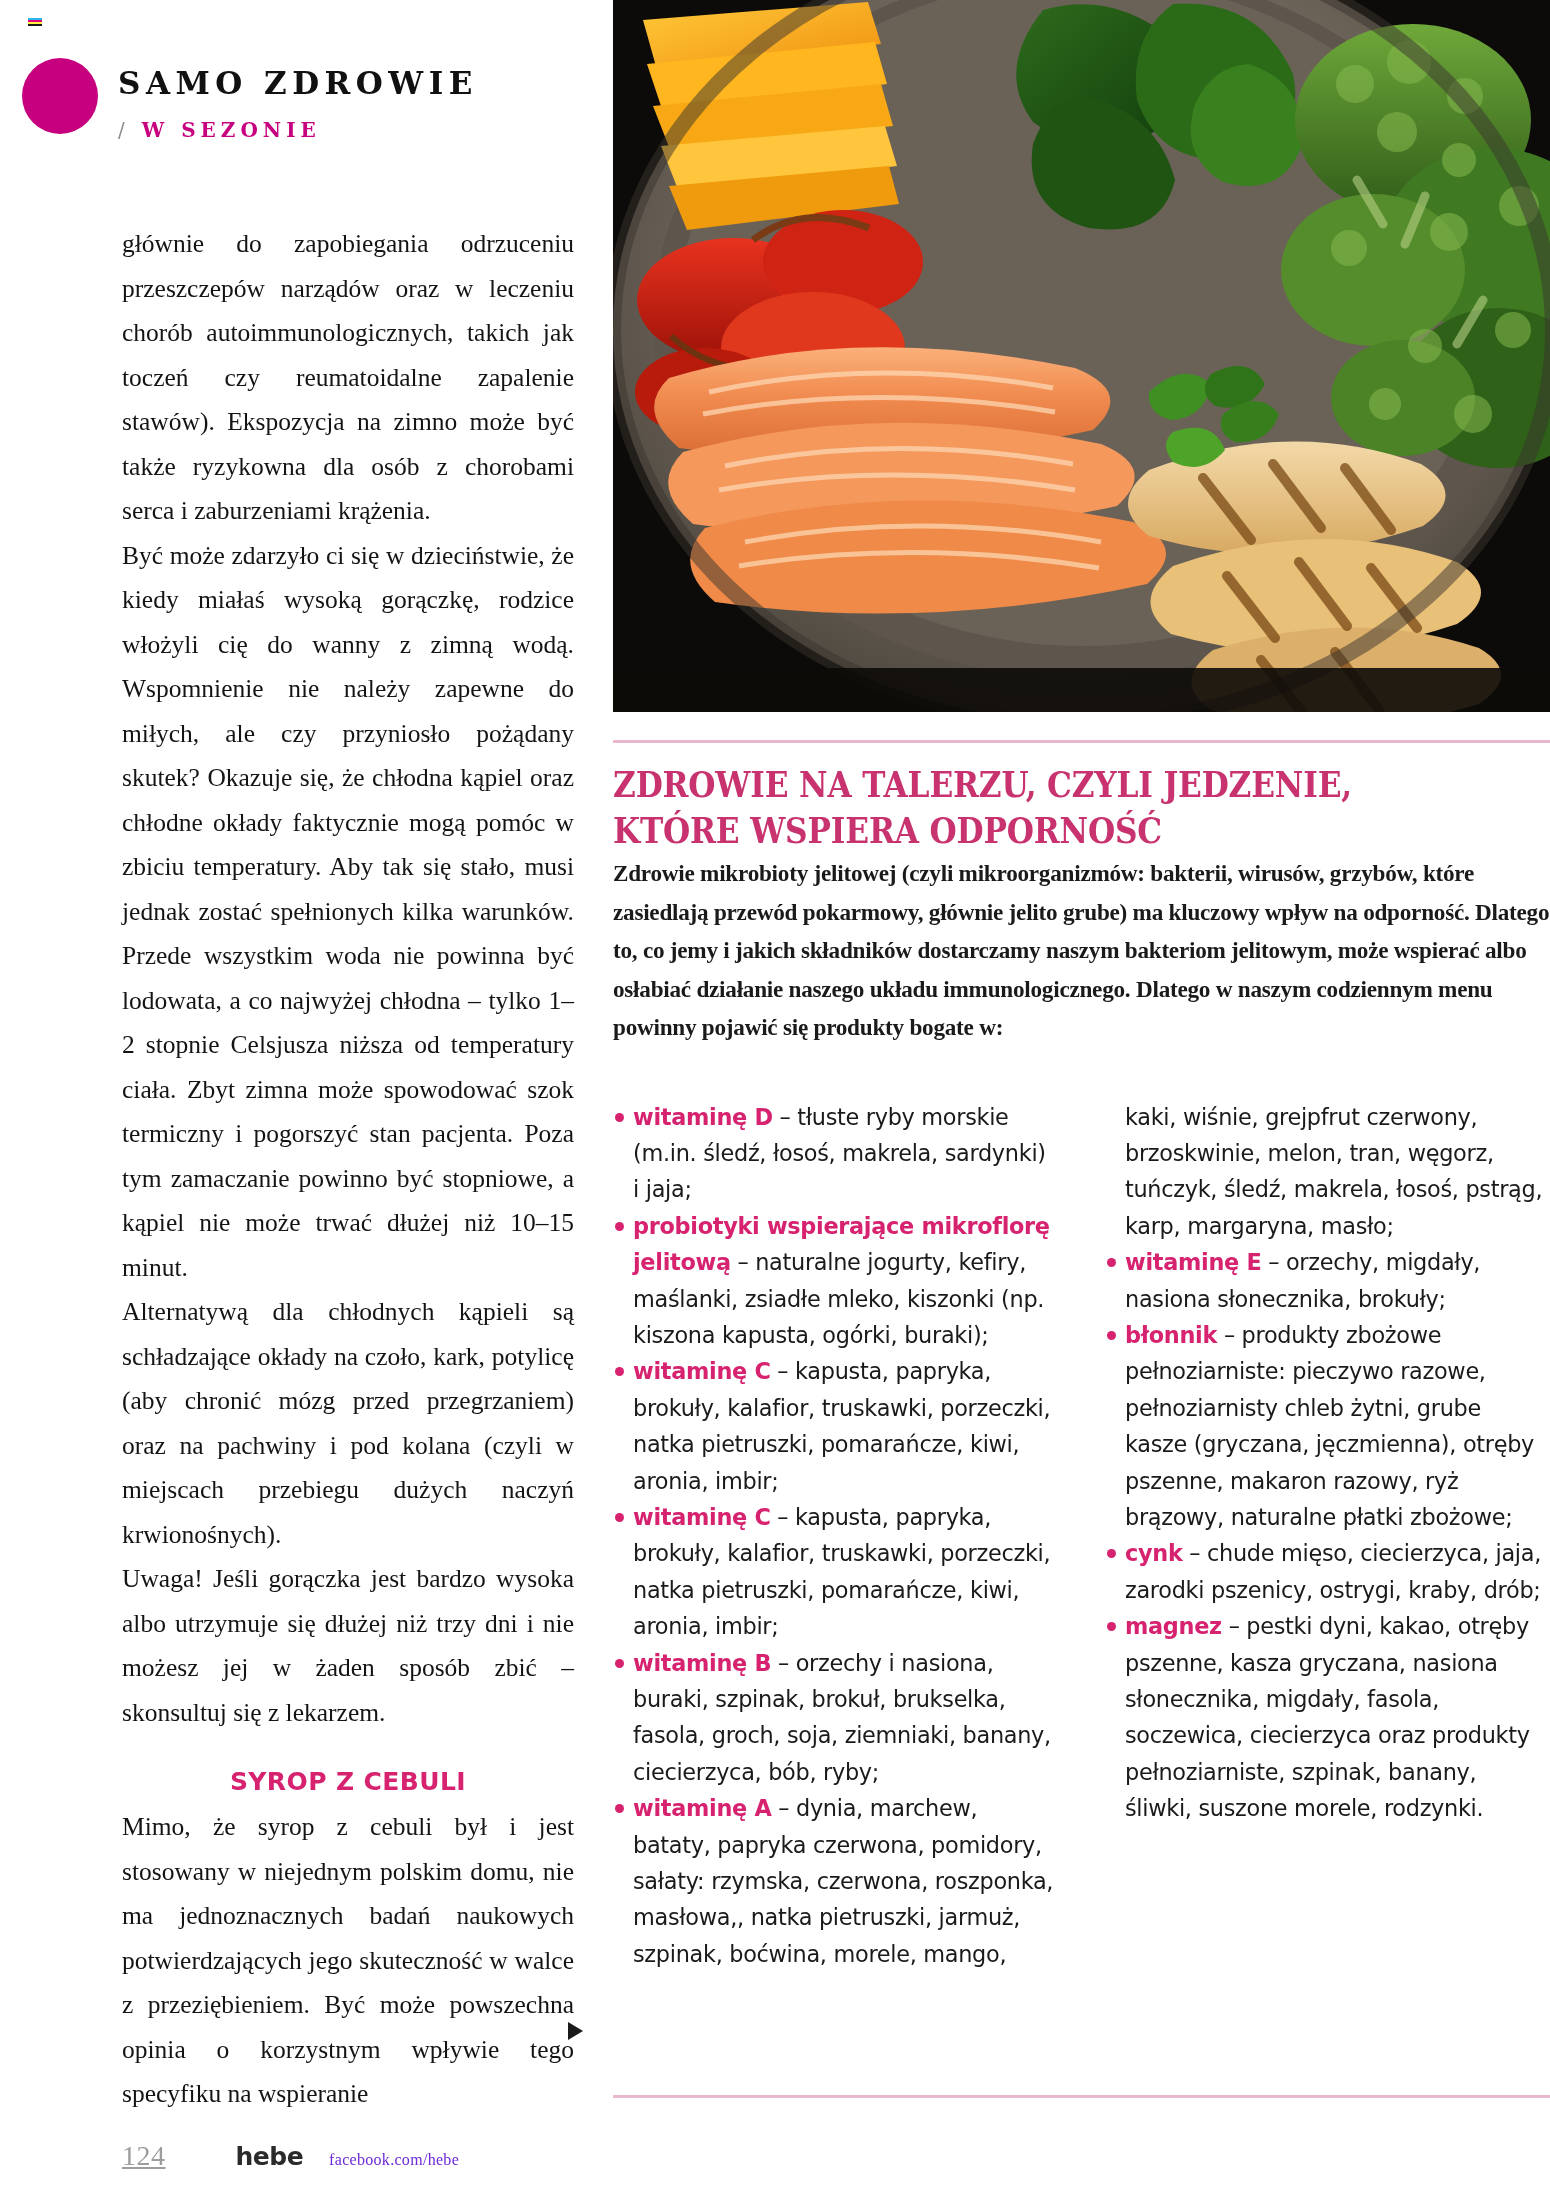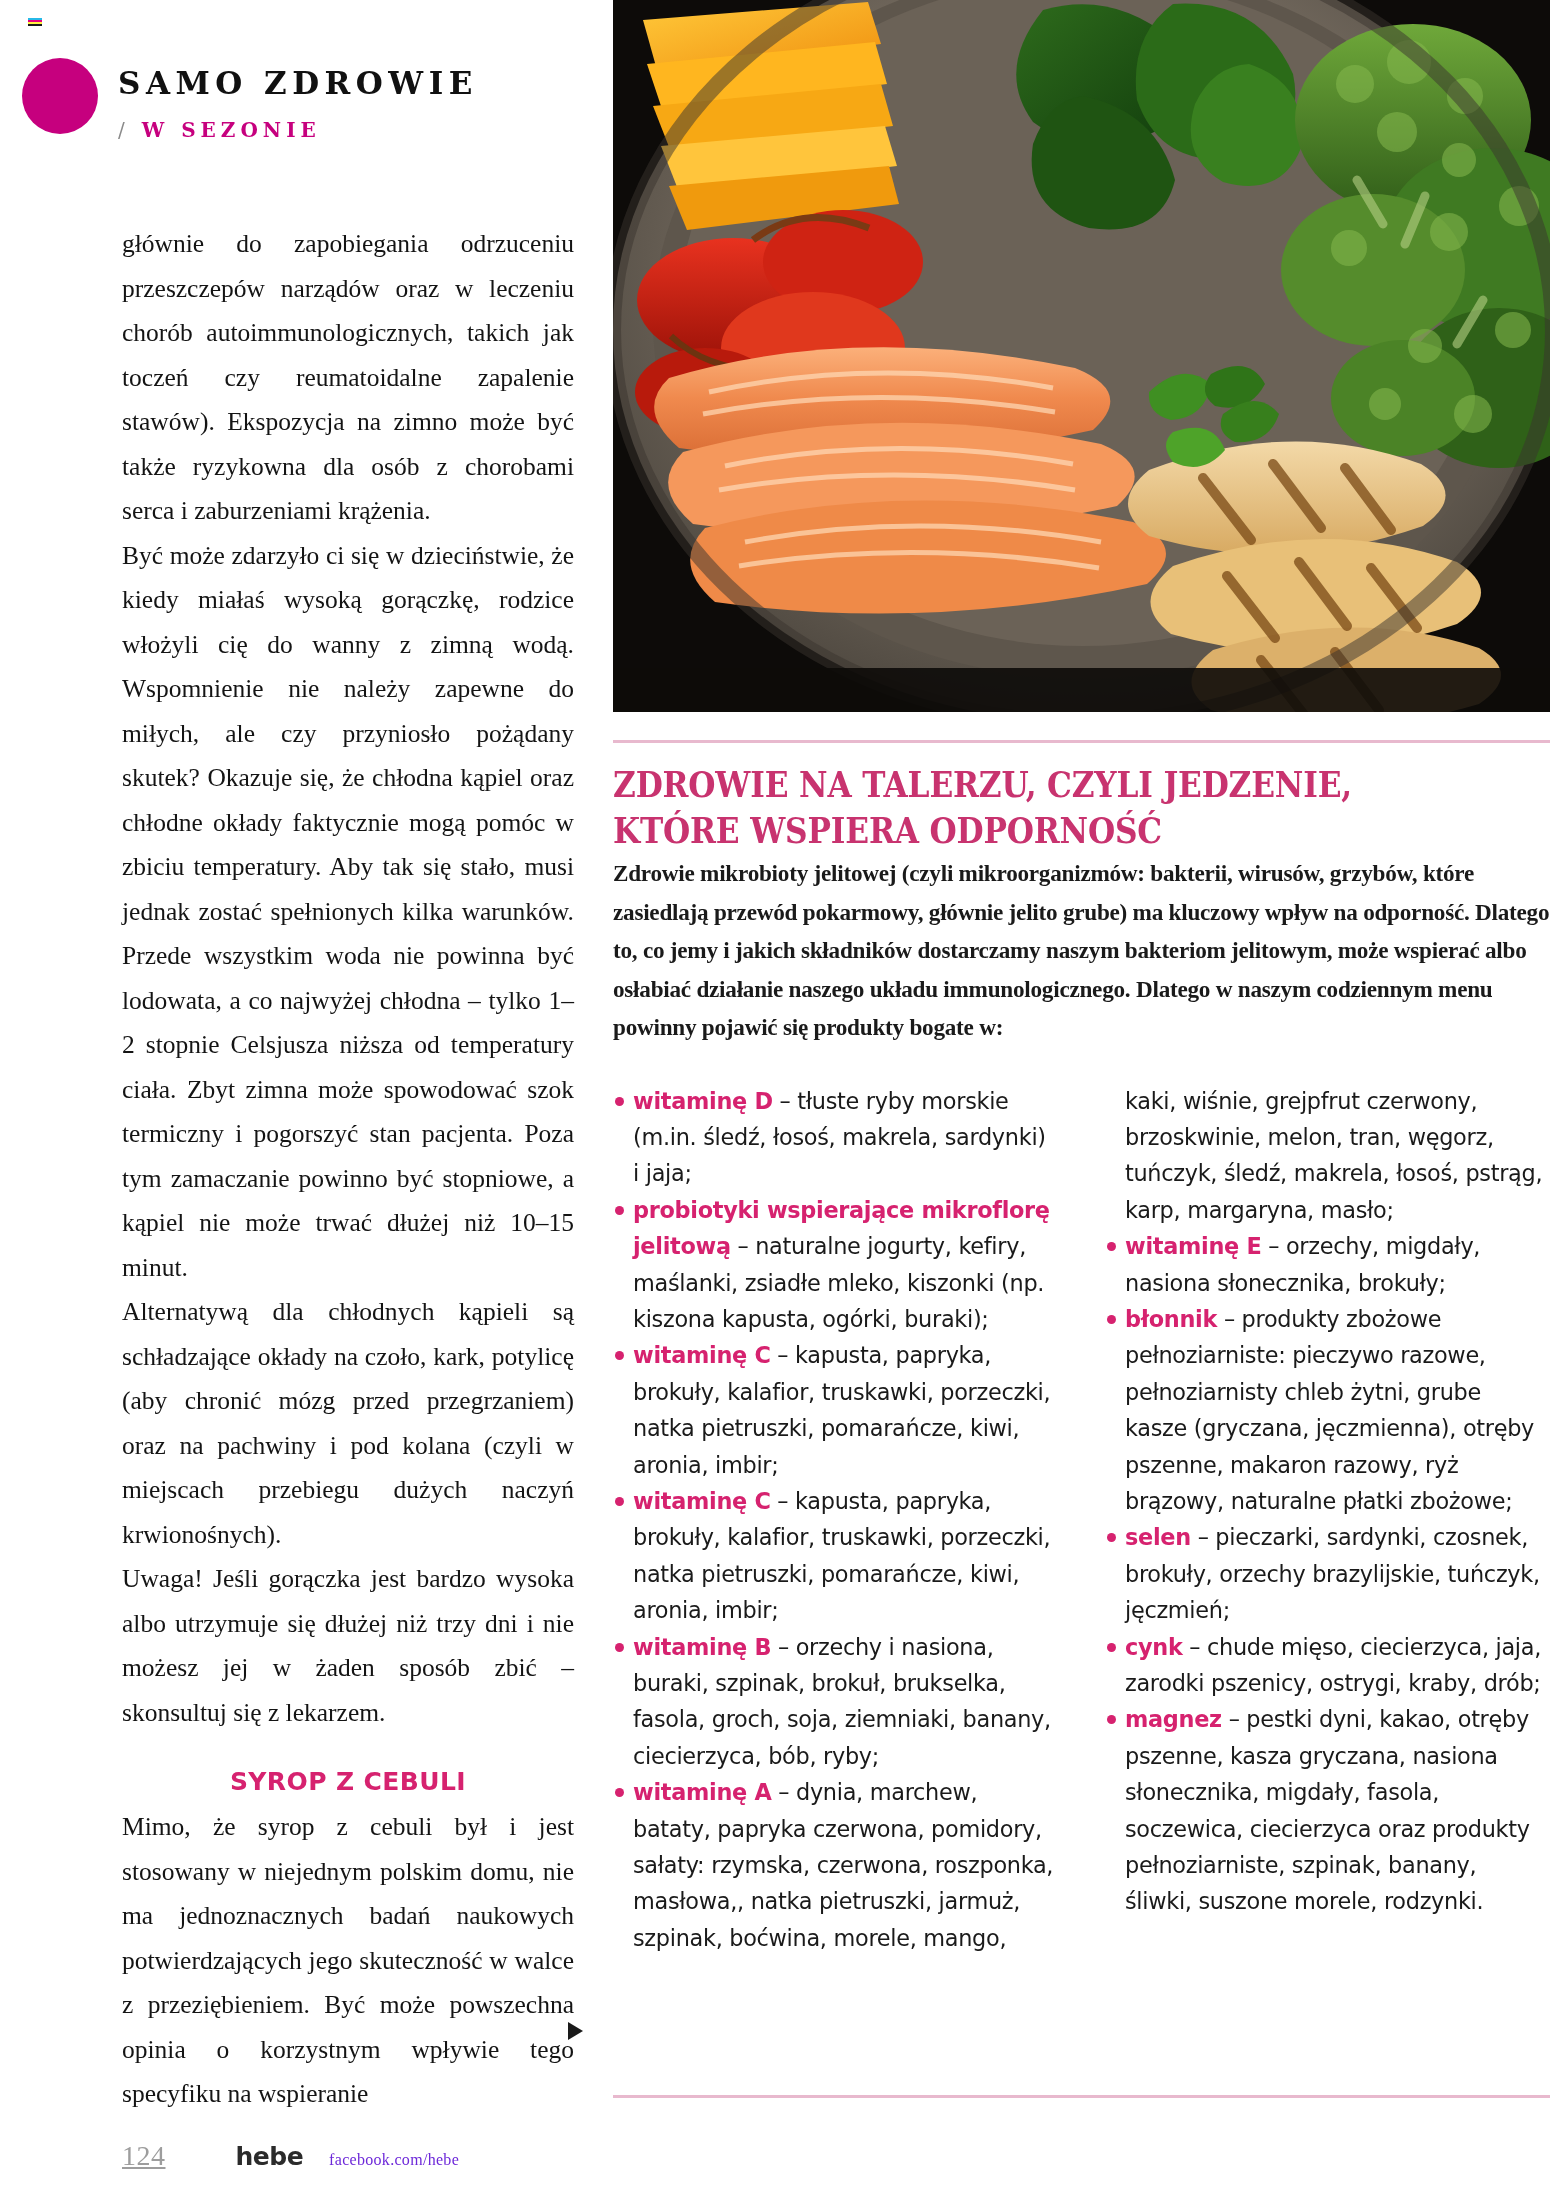--- a/index.html
+++ b/index.html
@@ -92,21 +92,21 @@
     font-family:Liberation Serif, serif;
     font-weight:700;
     font-size:23.2px;
     line-height:38.5px;
     color:#1a1a1a;
     letter-spacing:-0.25px;
   }
 
   
   .bullets{
-    margin-top:36px;
+    margin-top:52px;
     display:flex;
     gap:48px;
     align-items:flex-start;
   }
   .bcol{width:444px;}
   .bitem{
     font-family:"DejaVu Sans", sans-serif;
     font-size:22.4px;
     line-height:36.4px;
     color:#1a1a1a;
@@ -341,23 +341,20 @@
       <div class="bitem cont">
         <span>kaki, wiśnie, grejpfrut czerwony, brzoskwinie, melon, tran, węgorz, tuńczyk, śledź, makrela, łosoś, pstrąg, karp, margaryna, masło;</span>
       </div>
       <div class="bitem">
         <span class="kw">witaminę E</span><span> – orzechy, migdały, nasiona słonecznika, brokuły;</span>
       </div>
       <div class="bitem">
         <span class="kw">błonnik</span><span> – produkty zbożowe pełnoziarniste: pieczywo razowe, pełnoziarnisty chleb żytni, grube kasze (gryczana, jęczmienna), otręby pszenne, makaron razowy, ryż brązowy, naturalne płatki zbożowe;</span>
       </div>
       <div class="bitem">
-        <span class="kw">selen</span><span> – pieczarki, sardynki, czosnek, brokuły, orzechy brazylijskie, tuńczyk, jęczmień;</span>
-      </div>
-      <div class="bitem">
         <span class="kw">cynk</span><span> – chude mięso, ciecierzyca, jaja, zarodki pszenicy, ostrygi, kraby, drób;</span>
       </div>
       <div class="bitem">
         <span class="kw">magnez</span><span> – pestki dyni, kakao, otręby pszenne, kasza gryczana, nasiona słonecznika, migdały, fasola, soczewica, ciecierzyca oraz produkty pełnoziarniste, szpinak, banany, śliwki, suszone morele, rodzynki.</span>
       </div>
     </div>
   </div>
 </div>
 
 <div class="rule-bottom"></div>

